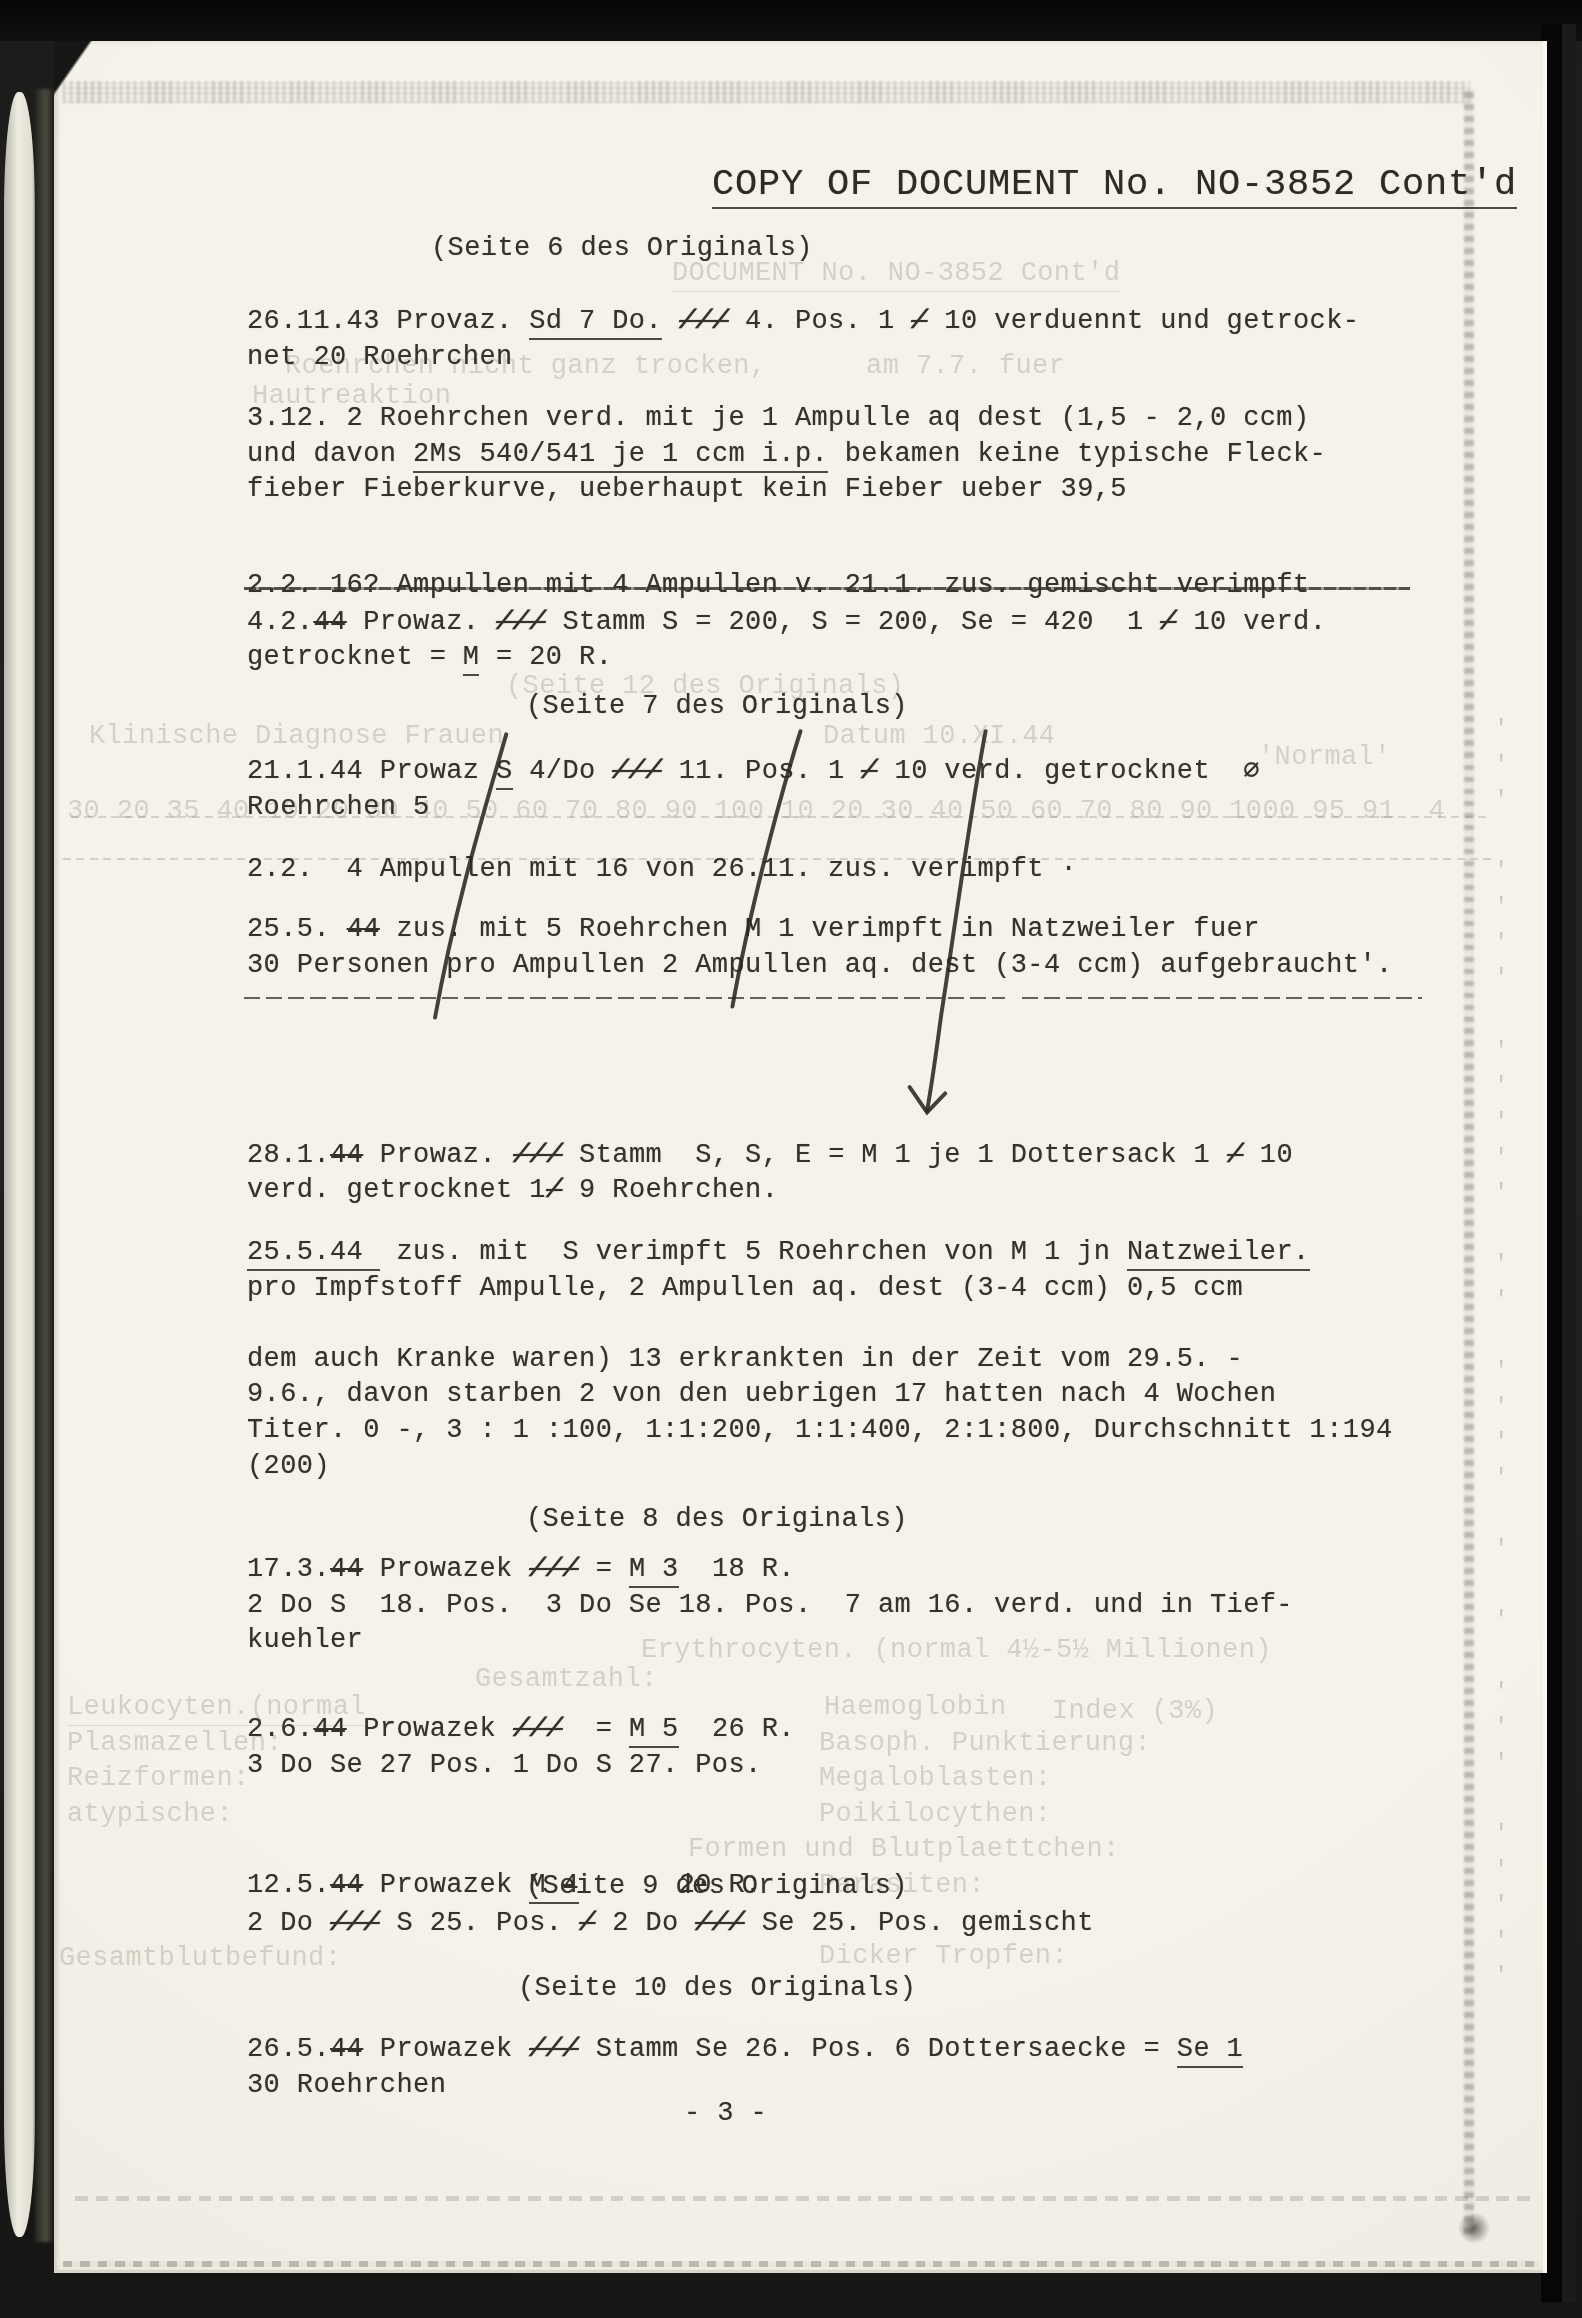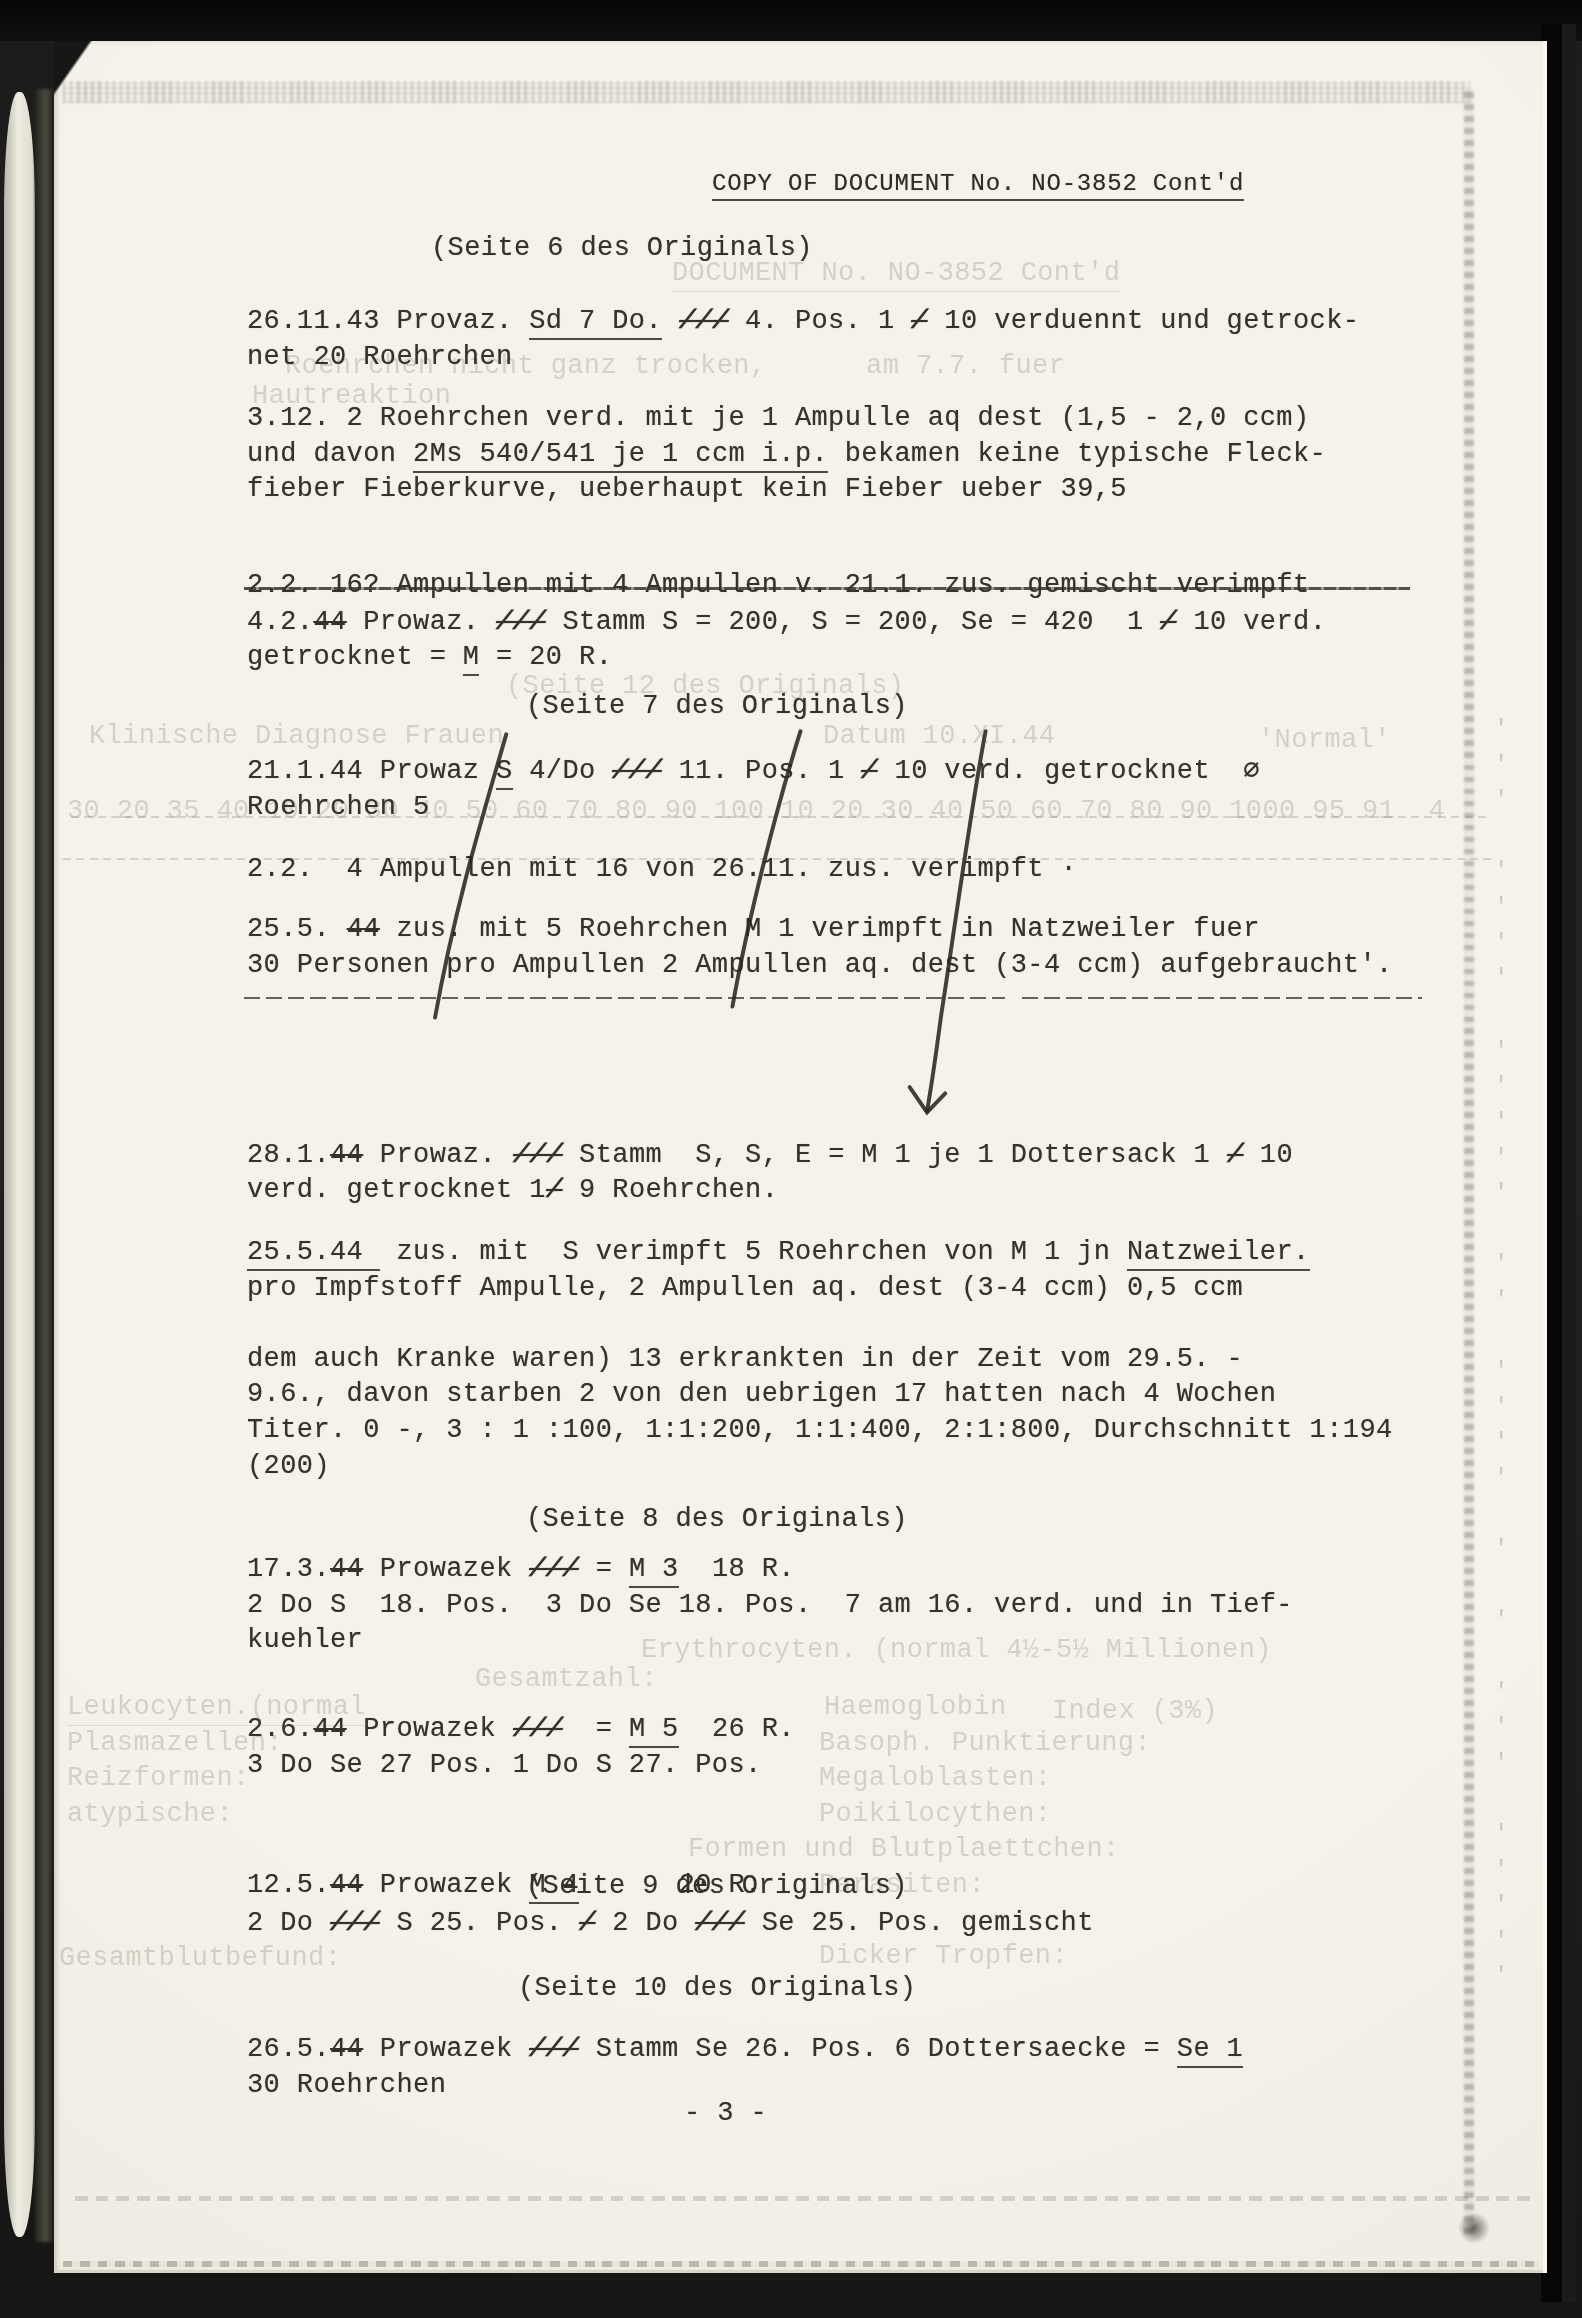--- a/index.html
+++ b/index.html
@@ -35,21 +35,21 @@
          background:radial-gradient(closest-side,#4a463c,rgba(74,70,60,0));}
   .smudge-b1{position:absolute;left:75px;top:2196px;width:1463px;height:4.7px;opacity:.30;
          background:repeating-linear-gradient(90deg,rgba(95,89,74,.7) 0 12.7px,rgba(95,89,74,0) 12.7px 20.6px);
          filter:blur(0.6px);}
   .smudge-b2{position:absolute;left:63px;top:2261px;width:1476px;height:6.3px;opacity:.5;
          background:repeating-linear-gradient(90deg,rgba(90,85,70,.7) 0 9.5px,rgba(90,85,70,.1) 9.5px 17.4px);
          filter:blur(0.6px);}
   .layer{position:absolute;left:0;top:0;width:1582px;height:2319px;}
   .line{position:absolute;font-size:27px;line-height:36px;letter-spacing:0.4px;
         color:#35322c;white-space:pre;text-shadow:0 0 0.8px rgba(42,38,31,.45);}
-  .line.header{font-size:24px;letter-spacing:0.8px;color:#2e2b26;}
+  .line.header{font-size:37px;letter-spacing:0.8px;color:#2e2b26;}
   .line span.u{border-bottom:2.4px solid rgba(48,44,37,.85);padding-bottom:1.6px;}
   .line span.s{text-decoration:line-through;text-decoration-thickness:2.4px;}
   .line span.m{display:inline-block;transform:skewX(-14deg);font-weight:700;
         text-decoration:line-through;text-decoration-thickness:1.6px;}
   .ghost{position:absolute;font-size:27px;line-height:36px;letter-spacing:0.4px;
         color:#928b77;opacity:.32;filter:blur(0.6px);white-space:pre;}
   .ghost.u{border-bottom:1.6px solid rgba(146,139,119,.7);}
   .tick{position:absolute;font-size:24px;color:#8d8672;opacity:.38;filter:blur(0.3px);}
   .rule{position:absolute;}
   .rule.solid{height:3.2px;opacity:.88;filter:blur(0.3px);
@@ -112,21 +112,21 @@
       <div class="tick" style="left: 1494px; top: 1928px;">'</div>
       <div class="tick" style="left: 1494px; top: 1963px;">'</div>
     </div>
   <div class="layer" id="ghost-layer">
       <div class="ghost u" style="left: 672px; top: 255px;">DOCUMENT No. NO-3852 Cont'd</div>
       <div class="ghost" style="left: 285px; top: 348px;">Roehrchen nicht ganz trocken,      am 7.7. fuer</div>
       <div class="ghost" style="left: 252px; top: 378px;">Hautreaktion</div>
       <div class="ghost" style="left: 506px; top: 668px;">(Seite 12 des Originals)</div>
       <div class="ghost" style="left: 89px; top: 718px;">Klinische Diagnose Frauen</div>
       <div class="ghost" style="left: 823px; top: 718px;">Datum 10.XI.44</div>
-      <div class="ghost" style="left: 1258px; top: 722px;">'Normal'</div>
+      <div class="ghost" style="left: 1258px; top: 739px;">'Normal'</div>
       <div class="ghost" style="left: 67px; top: 793px;">30 20 35 40 10 20 30 40 50 60 70 80 90 100 10 20 30 40 50 60 70 80 90 1000 95 91  4</div>
       <div class="ghost" style="left: 641px; top: 1632px;">Erythrocyten. (normal 4½-5½ Millionen)</div>
       <div class="ghost" style="left: 475px; top: 1661px;">Gesamtzahl:</div>
       <div class="ghost u" style="left: 67px; top: 1689px;">Leukocyten.(normal</div>
       <div class="ghost" style="left: 824px; top: 1689px;">Haemoglobin</div>
       <div class="ghost" style="left: 1052px; top: 1693px;">Index (3%)</div>
       <div class="ghost" style="left: 67px; top: 1725px;">Plasmazellen:</div>
       <div class="ghost" style="left: 819px; top: 1725px;">Basoph. Punktierung:</div>
       <div class="ghost" style="left: 67px; top: 1760px;">Reizformen:</div>
       <div class="ghost" style="left: 819px; top: 1760px;">Megaloblasten:</div>

